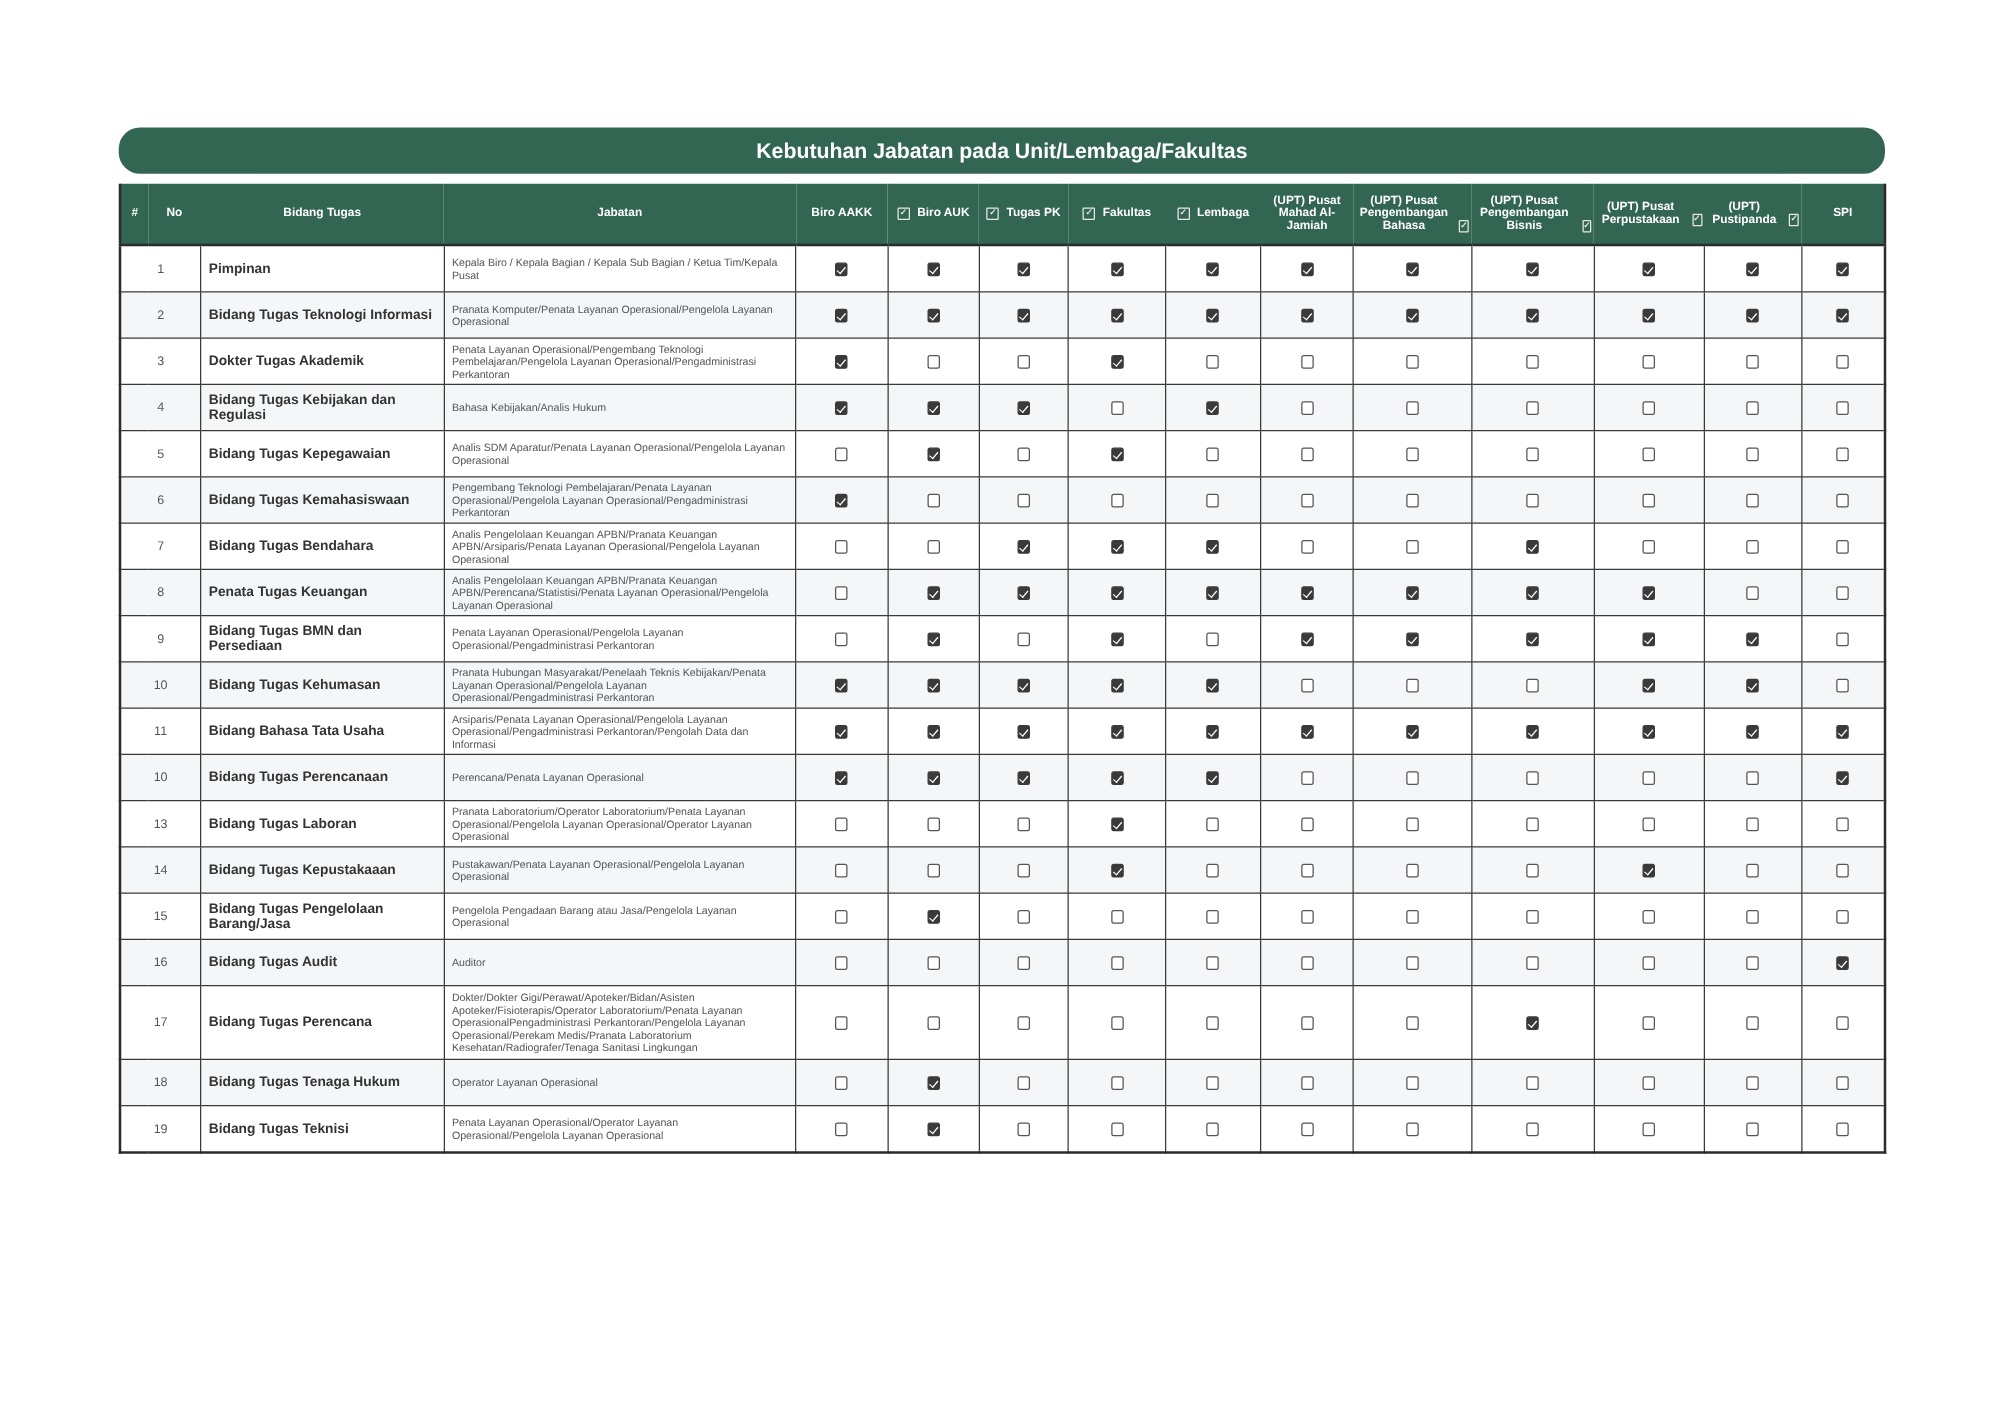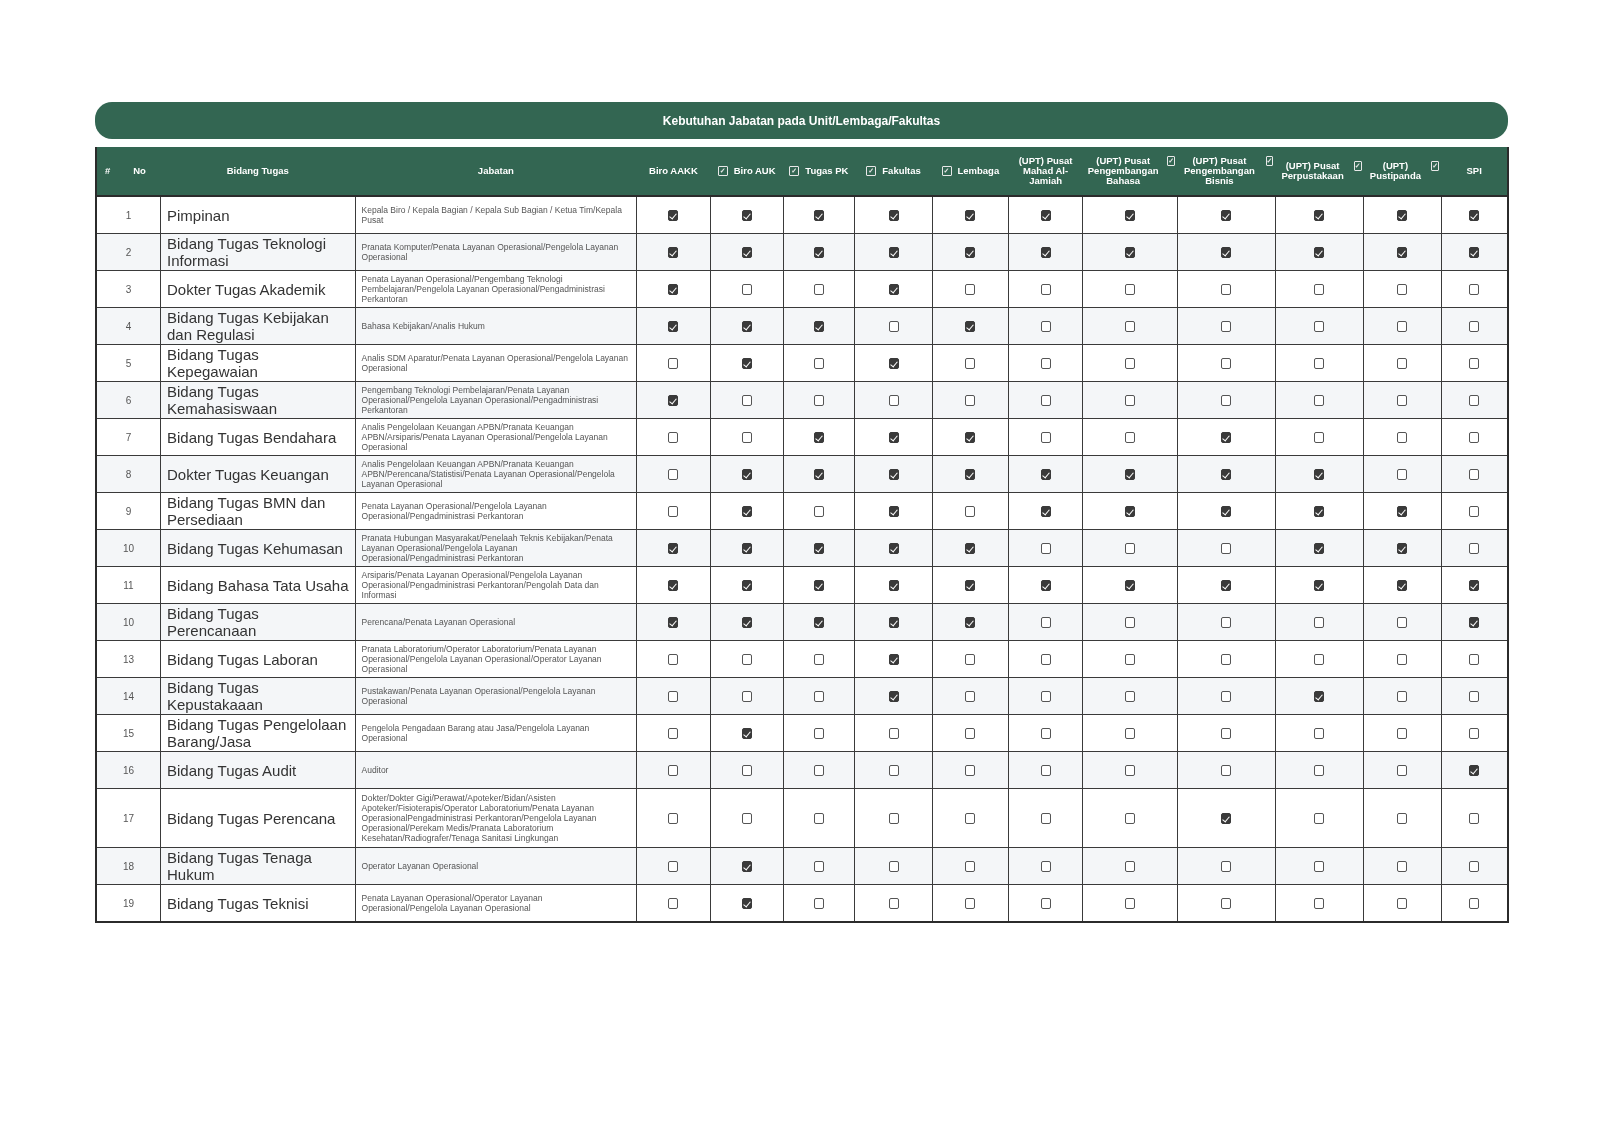--- a/index.html
+++ b/index.html
@@ -1,43 +1,43 @@
 <!DOCTYPE html>
 <html><head>
 <meta charset="utf-8">
 <style>
   html, body { margin: 0; padding: 0; background: #ffffff; }
   body { width: 1600px; height: 1130px; position: relative; font-family: "Liberation Sans", sans-serif; color: #333; }
   .title-bar {
     position: absolute; left: 95px; top: 102px; width: 1413px; height: 37px;
-    background: #336652; color: #fff; font-weight: bold; font-size: 12px;
+    background: #336652; color: #fff; font-weight: bold; font-size: 17px;
     display: flex; align-items: center; justify-content: center; border-radius: 17px;
   }
   table.grid {
     position: absolute; left: 95px; top: 147px; width: 1414px;
     border-collapse: collapse; table-layout: fixed; font-size: 11px;
   }
   table.grid thead th {
     background: #336652; color: #fff; font-weight: bold; font-size: 9.5px;
     height: 48px; padding: 0 2px; text-align: center; line-height: 10px;
     border: none; border-bottom: 2px solid #2b2b2b;
   }
-  table.grid thead th .hdr { display: flex; align-items: flex-start; justify-content: center; gap: 6px; }
+  table.grid thead th .hdr { display: flex; align-items: flex-end; justify-content: center; gap: 6px; }
   .hicon {
     display: inline-block; width: 8px; height: 8px; border: 1px solid #e8e8e8; border-radius: 1px;
     font-size: 7px; line-height: 8px; text-align: center; color: #e8e8e8;
   }
   table.grid tbody td {
     border: 1px solid #3a3a3a; height: 36px; padding: 0 6px; vertical-align: middle;
   }
   table.grid tbody tr:nth-child(even) td { background: #f4f6f8; }
   table.grid tbody tr:nth-child(odd) td { background: #ffffff; }
   table.grid tbody tr.tall td { height: 58px; }
   td.no { text-align: center; color: #555; font-size: 10px; }
-  td.bidang { font-weight: normal; font-size: 15px; color: #333; }
+  td.bidang { font-weight: bold; font-size: 11px; color: #333; }
   td.jabatan { font-size: 8.5px; color: #555; line-height: 10px; }
   td.cb { text-align: center; padding: 0; }
   .box {
     display: inline-block; width: 10px; height: 11px; border-radius: 2px;
     border: 1.5px solid #555; background: #fff; box-sizing: border-box;
     vertical-align: middle; position: relative;
   }
   .box.on { background: #3a3a3a; border-color: #3a3a3a; }
   .box.on::after {
     content: ""; position: absolute; left: 2px; top: 1px; width: 3px; height: 6px;
@@ -247,21 +247,21 @@
         <td class="cb"><span class="box on"></span></td>
         <td class="cb"><span class="box"></span></td>
         <td class="cb"><span class="box"></span></td>
         <td class="cb"><span class="box on"></span></td>
         <td class="cb"><span class="box"></span></td>
         <td class="cb"><span class="box"></span></td>
         <td class="cb"><span class="box"></span></td>
       </tr>
       <tr>
         <td colspan="2" class="no">8</td>
-        <td class="bidang">Dokter Tugas Keuangan</td>
+        <td class="bidang">Penata Tugas Keuangan</td>
         <td class="jabatan">Analis Pengelolaan Keuangan APBN/Pranata Keuangan APBN/Perencana/Statistisi/Penata Layanan Operasional/Pengelola Layanan Operasional</td>
         <td class="cb"><span class="box"></span></td>
         <td class="cb"><span class="box on"></span></td>
         <td class="cb"><span class="box on"></span></td>
         <td class="cb"><span class="box on"></span></td>
         <td class="cb"><span class="box on"></span></td>
         <td class="cb"><span class="box on"></span></td>
         <td class="cb"><span class="box on"></span></td>
         <td class="cb"><span class="box on"></span></td>
         <td class="cb"><span class="box on"></span></td>

